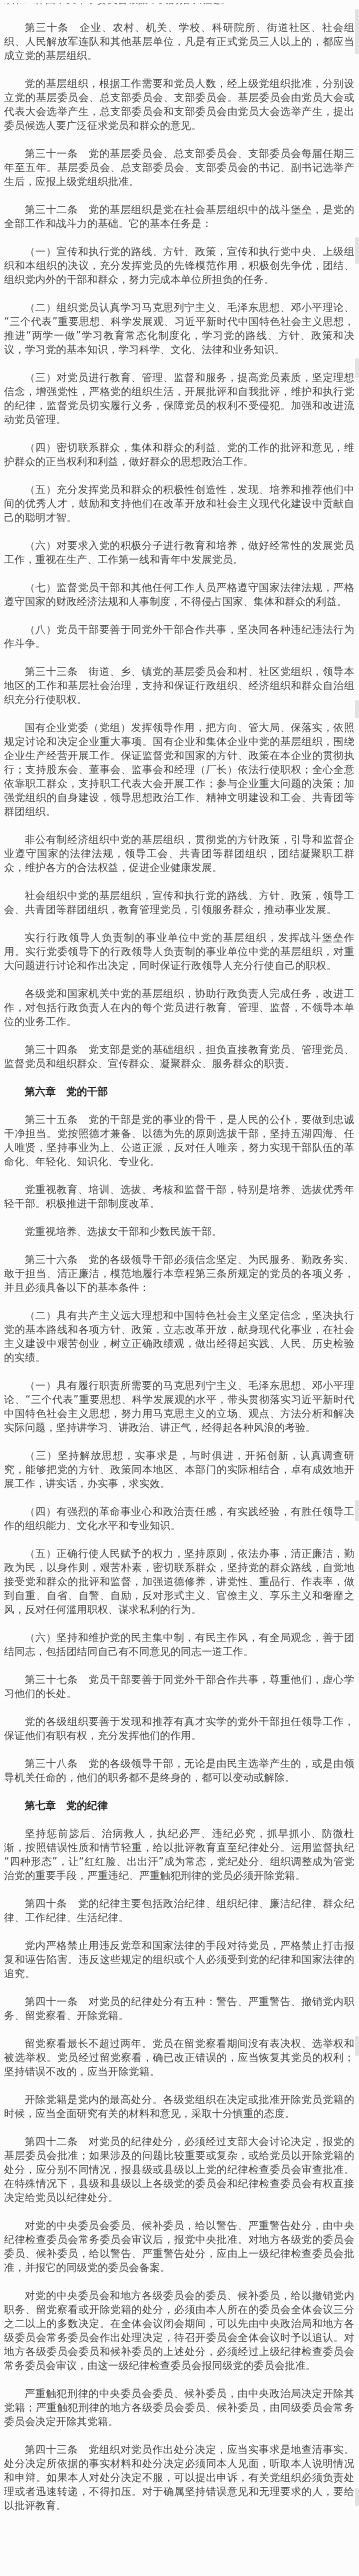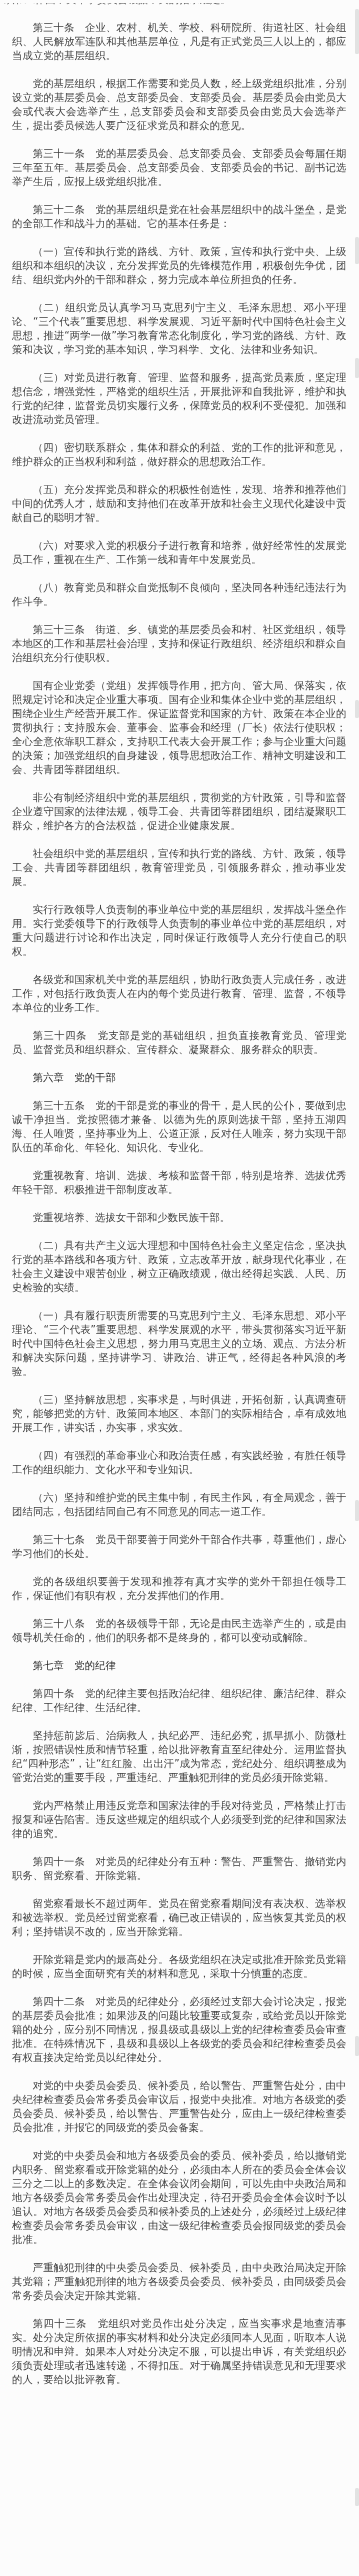--- a/index.html
+++ b/index.html
@@ -13,27 +13,27 @@
     background:var(--bg);
     font-family:"DejaVu Sans","Liberation Sans",sans-serif;
     color:var(--ink);
     font-size:10.3px;
     line-height:14px;
     box-sizing:border-box;
     padding:3.1px 4.6px 15.5px 4.1px;
     overflow:hidden;
   }
   #doc p {
-    margin:14px 8px;
+    margin:14px 0;
     text-indent:2em;
     text-align:justify;
     letter-spacing:0.1px;
   }
   #doc p.chapter {
-    font-weight:normal;
+    font-weight:bold;
     color:var(--heading-ink);
   }
   #doc div.clipped {
     height:3.1px;
     overflow:hidden;
     margin:0;
   }
   #doc div.clipped span {
     display:block;
     margin-top:-10.8px;
@@ -60,43 +60,46 @@
       <p class="body">第三十条　企业、农村、机关、学校、科研院所、街道社区、社会组织、人民解放军连队和其他基层单位，凡是有正式党员三人以上的，都应当成立党的基层组织。</p>
       <p class="body">党的基层组织，根据工作需要和党员人数，经上级党组织批准，分别设立党的基层委员会、总支部委员会、支部委员会。基层委员会由党员大会或代表大会选举产生，总支部委员会和支部委员会由党员大会选举产生，提出委员候选人要广泛征求党员和群众的意见。</p>
       <p class="body">第三十一条　党的基层委员会、总支部委员会、支部委员会每届任期三年至五年。基层委员会、总支部委员会、支部委员会的书记、副书记选举产生后，应报上级党组织批准。</p>
       <p class="body">第三十二条　党的基层组织是党在社会基层组织中的战斗堡垒，是党的全部工作和战斗力的基础。它的基本任务是：</p>
       <p class="body">（一）宣传和执行党的路线、方针、政策，宣传和执行党中央、上级组织和本组织的决议，充分发挥党员的先锋模范作用，积极创先争优，团结、组织党内外的干部和群众，努力完成本单位所担负的任务。</p>
       <p class="body">（二）组织党员认真学习马克思列宁主义、毛泽东思想、邓小平理论、“三个代表”重要思想、科学发展观、习近平新时代中国特色社会主义思想，推进“两学一做”学习教育常态化制度化，学习党的路线、方针、政策和决议，学习党的基本知识，学习科学、文化、法律和业务知识。</p>
       <p class="body">（三）对党员进行教育、管理、监督和服务，提高党员素质，坚定理想信念，增强党性，严格党的组织生活，开展批评和自我批评，维护和执行党的纪律，监督党员切实履行义务，保障党员的权利不受侵犯。加强和改进流动党员管理。</p>
       <p class="body">（四）密切联系群众，集体和群众的利益、党的工作的批评和意见，维护群众的正当权利和利益，做好群众的思想政治工作。</p>
       <p class="body">（五）充分发挥党员和群众的积极性创造性，发现、培养和推荐他们中间的优秀人才，鼓励和支持他们在改革开放和社会主义现代化建设中贡献自己的聪明才智。</p>
       <p class="body">（六）对要求入党的积极分子进行教育和培养，做好经常性的发展党员工作，重视在生产、工作第一线和青年中发展党员。</p>
-      <p class="body">（八）教育党员和群众自觉抵制不良倾向，坚决同各种违纪违法行为作斗争。</p>
+      <p class="body">（七）监督党员干部和其他任何工作人员严格遵守国家法律法规，严格遵守国家的财政经济法规和人事制度，不得侵占国家、集体和群众的利益。</p>
+      <p class="body">（八）党员干部要善于同党外干部合作共事，坚决同各种违纪违法行为作斗争。</p>
       <p class="body">第三十三条　街道、乡、镇党的基层委员会和村、社区党组织，领导本地区的工作和基层社会治理，支持和保证行政组织、经济组织和群众自治组织充分行使职权。</p>
       <p class="body">国有企业党委（党组）发挥领导作用，把方向、管大局、保落实，依照规定讨论和决定企业重大事项。国有企业和集体企业中党的基层组织，围绕企业生产经营开展工作。保证监督党和国家的方针、政策在本企业的贯彻执行；支持股东会、董事会、监事会和经理（厂长）依法行使职权；全心全意依靠职工群众，支持职工代表大会开展工作；参与企业重大问题的决策；加强党组织的自身建设，领导思想政治工作、精神文明建设和工会、共青团等群团组织。</p>
       <p class="body">非公有制经济组织中党的基层组织，贯彻党的方针政策，引导和监督企业遵守国家的法律法规，领导工会、共青团等群团组织，团结凝聚职工群众，维护各方的合法权益，促进企业健康发展。</p>
       <p class="body">社会组织中党的基层组织，宣传和执行党的路线、方针、政策，领导工会、共青团等群团组织，教育管理党员，引领服务群众，推动事业发展。</p>
       <p class="body">实行行政领导人负责制的事业单位中党的基层组织，发挥战斗堡垒作用。实行党委领导下的行政领导人负责制的事业单位中党的基层组织，对重大问题进行讨论和作出决定，同时保证行政领导人充分行使自己的职权。</p>
       <p class="body">各级党和国家机关中党的基层组织，协助行政负责人完成任务，改进工作，对包括行政负责人在内的每个党员进行教育、管理、监督，不领导本单位的业务工作。</p>
       <p class="body">第三十四条　党支部是党的基础组织，担负直接教育党员、管理党员、监督党员和组织群众、宣传群众、凝聚群众、服务群众的职责。</p>
       <p class="chapter">第六章　党的干部</p>
       <p class="body">第三十五条　党的干部是党的事业的骨干，是人民的公仆，要做到忠诚干净担当。党按照德才兼备、以德为先的原则选拔干部，坚持五湖四海、任人唯贤，坚持事业为上、公道正派，反对任人唯亲，努力实现干部队伍的革命化、年轻化、知识化、专业化。</p>
       <p class="body">党重视教育、培训、选拔、考核和监督干部，特别是培养、选拔优秀年轻干部。积极推进干部制度改革。</p>
       <p class="body">党重视培养、选拔女干部和少数民族干部。</p>
+      <p class="body">第三十六条　党的各级领导干部必须信念坚定、为民服务、勤政务实、敢于担当、清正廉洁，模范地履行本章程第三条所规定的党员的各项义务，并且必须具备以下的基本条件：</p>
       <p class="body">（二）具有共产主义远大理想和中国特色社会主义坚定信念，坚决执行党的基本路线和各项方针、政策，立志改革开放，献身现代化事业，在社会主义建设中艰苦创业，树立正确政绩观，做出经得起实践、人民、历史检验的实绩。</p>
       <p class="body">（一）具有履行职责所需要的马克思列宁主义、毛泽东思想、邓小平理论、“三个代表”重要思想、科学发展观的水平，带头贯彻落实习近平新时代中国特色社会主义思想，努力用马克思主义的立场、观点、方法分析和解决实际问题，坚持讲学习、讲政治、讲正气，经得起各种风浪的考验。</p>
       <p class="body">（三）坚持解放思想，实事求是，与时俱进，开拓创新，认真调查研究，能够把党的方针、政策同本地区、本部门的实际相结合，卓有成效地开展工作，讲实话，办实事，求实效。</p>
       <p class="body">（四）有强烈的革命事业心和政治责任感，有实践经验，有胜任领导工作的组织能力、文化水平和专业知识。</p>
+      <p class="body">（五）正确行使人民赋予的权力，坚持原则，依法办事，清正廉洁，勤政为民，以身作则，艰苦朴素，密切联系群众，坚持党的群众路线，自觉地接受党和群众的批评和监督，加强道德修养，讲党性、重品行、作表率，做到自重、自省、自警、自励，反对形式主义、官僚主义、享乐主义和奢靡之风，反对任何滥用职权、谋求私利的行为。</p>
       <p class="body">（六）坚持和维护党的民主集中制，有民主作风，有全局观念，善于团结同志，包括团结同自己有不同意见的同志一道工作。</p>
       <p class="body">第三十七条　党员干部要善于同党外干部合作共事，尊重他们，虚心学习他们的长处。</p>
       <p class="body">党的各级组织要善于发现和推荐有真才实学的党外干部担任领导工作，保证他们有职有权，充分发挥他们的作用。</p>
       <p class="body">第三十八条　党的各级领导干部，无论是由民主选举产生的，或是由领导机关任命的，他们的职务都不是终身的，都可以变动或解除。</p>
       <p class="chapter">第七章　党的纪律</p>
+      <p class="body">坚持惩前毖后、治病救人，执纪必严、违纪必究，抓早抓小、防微杜渐，按照错误性质和情节轻重，给以批评教育直至纪律处分。运用监督执纪“四种形态”，让“红红脸、出出汗”成为常态，党纪处分、组织调整成为管党治党的重要手段，严重违纪、严重触犯刑律的党员必须开除党籍。</p>
       <p class="body">第四十条　党的纪律主要包括政治纪律、组织纪律、廉洁纪律、群众纪律、工作纪律、生活纪律。</p>
-      <p class="body">坚持惩前毖后、治病救人，执纪必严、违纪必究，抓早抓小、防微杜渐，按照错误性质和情节轻重，给以批评教育直至纪律处分。运用监督执纪“四种形态”，让“红红脸、出出汗”成为常态，党纪处分、组织调整成为管党治党的重要手段，严重违纪、严重触犯刑律的党员必须开除党籍。</p>
       <p class="body">党内严格禁止用违反党章和国家法律的手段对待党员，严格禁止打击报复和诬告陷害。违反这些规定的组织或个人必须受到党的纪律和国家法律的追究。</p>
       <p class="body">第四十一条　对党员的纪律处分有五种：警告、严重警告、撤销党内职务、留党察看、开除党籍。</p>
       <p class="body">留党察看最长不超过两年。党员在留党察看期间没有表决权、选举权和被选举权。党员经过留党察看，确已改正错误的，应当恢复其党员的权利；坚持错误不改的，应当开除党籍。</p>
       <p class="body">开除党籍是党内的最高处分。各级党组织在决定或批准开除党员党籍的时候，应当全面研究有关的材料和意见，采取十分慎重的态度。</p>
       <p class="body">第四十二条　对党员的纪律处分，必须经过支部大会讨论决定，报党的基层委员会批准；如果涉及的问题比较重要或复杂，或给党员以开除党籍的处分，应分别不同情况，报县级或县级以上党的纪律检查委员会审查批准。在特殊情况下，县级和县级以上各级党的委员会和纪律检查委员会有权直接决定给党员以纪律处分。</p>
       <p class="body">对党的中央委员会委员、候补委员，给以警告、严重警告处分，由中央纪律检查委员会常务委员会审议后，报党中央批准。对地方各级党的委员会委员、候补委员，给以警告、严重警告处分，应由上一级纪律检查委员会批准，并报它的同级党的委员会备案。</p>
       <p class="body">对党的中央委员会和地方各级委员会的委员、候补委员，给以撤销党内职务、留党察看或开除党籍的处分，必须由本人所在的委员会全体会议三分之二以上的多数决定。在全体会议闭会期间，可以先由中央政治局和地方各级委员会常务委员会作出处理决定，待召开委员会全体会议时予以追认。对地方各级委员会委员和候补委员的上述处分，必须经过上级纪律检查委员会常务委员会审议，由这一级纪律检查委员会报同级党的委员会批准。</p>
       <p class="body">严重触犯刑律的中央委员会委员、候补委员，由中央政治局决定开除其党籍；严重触犯刑律的地方各级委员会委员、候补委员，由同级委员会常务委员会决定开除其党籍。</p>
       <p class="body">第四十三条　党组织对党员作出处分决定，应当实事求是地查清事实。处分决定所依据的事实材料和处分决定必须同本人见面，听取本人说明情况和申辩。如果本人对处分决定不服，可以提出申诉，有关党组织必须负责处理或者迅速转递，不得扣压。对于确属坚持错误意见和无理要求的人，要给以批评教育。</p>
     </div>

